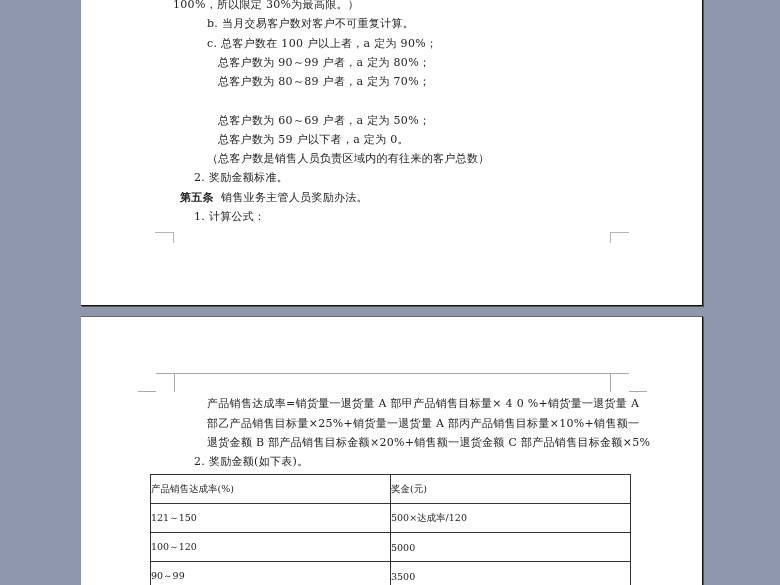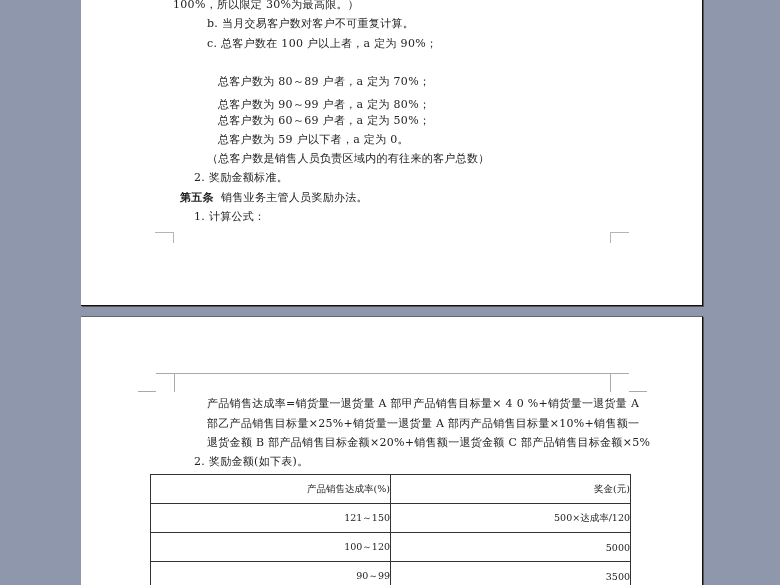--- a/index.html
+++ b/index.html
@@ -28,33 +28,33 @@
   .c-tl { border-width: 0 1px 1px 0; }
   .c-tr { border-width: 0 0 1px 1px; }
   .c-bl { border-width: 1px 1px 0 0; }
   .c-br { border-width: 1px 0 0 1px; }
   .hdr-line { position: absolute; border-top: 1px solid #aaa; }
   table.award {
     position: absolute; left: 69px; top: 157px; width: 481px;
     border-collapse: collapse; font-size: 9.5px;
   }
   table.award td, table.award th {
-    border: 1px solid #333; text-align: right; height: 28px; font-weight: normal;
+    border: 1px solid #333; text-align: left; height: 28px; font-weight: normal;
     padding: 0;
   }
   table.award th { width: 50%; }
 </style>
 </head>
 <body>
 
 <div class="page" id="page1">
   <div class="line" style="left:92px; top:0px;">100%，所以限定 30%为最高限。）</div>
   <div class="line" style="left:126px; top:19px;">b. 当月交易客户数对客户不可重复计算。</div>
   <div class="line" style="left:126px; top:39px;">c. 总客户数在 100 户以上者，a 定为 90%；</div>
-  <div class="line" style="left:137px; top:58px;margin-top:42px;">总客户数为 90～99 户者，a 定为 80%；</div>
+  <div class="line" style="left:137px; top:58px;">总客户数为 90～99 户者，a 定为 80%；</div>
   <div class="line" style="left:137px; top:77px;">总客户数为 80～89 户者，a 定为 70%；</div>
   <div class="line" style="left:137px; top:116px;">总客户数为 60～69 户者，a 定为 50%；</div>
   <div class="line" style="left:137px; top:135px;">总客户数为 59 户以下者，a 定为 0。</div>
   <div class="line" style="left:126px; top:154px;">（总客户数是销售人员负责区域内的有往来的客户总数）</div>
   <div class="line" style="left:113px; top:173px;">2. 奖励金额标准。</div>
   <div class="line bold" style="left:99px; top:193px;">第五条</div>
   <div class="line" style="left:140px; top:193px;">销售业务主管人员奖励办法。</div>
   <div class="line" style="left:113px; top:212px;">1. 计算公式：</div>
 
   <div class="corner c-bl" style="left:74px; top:234px;"></div>

